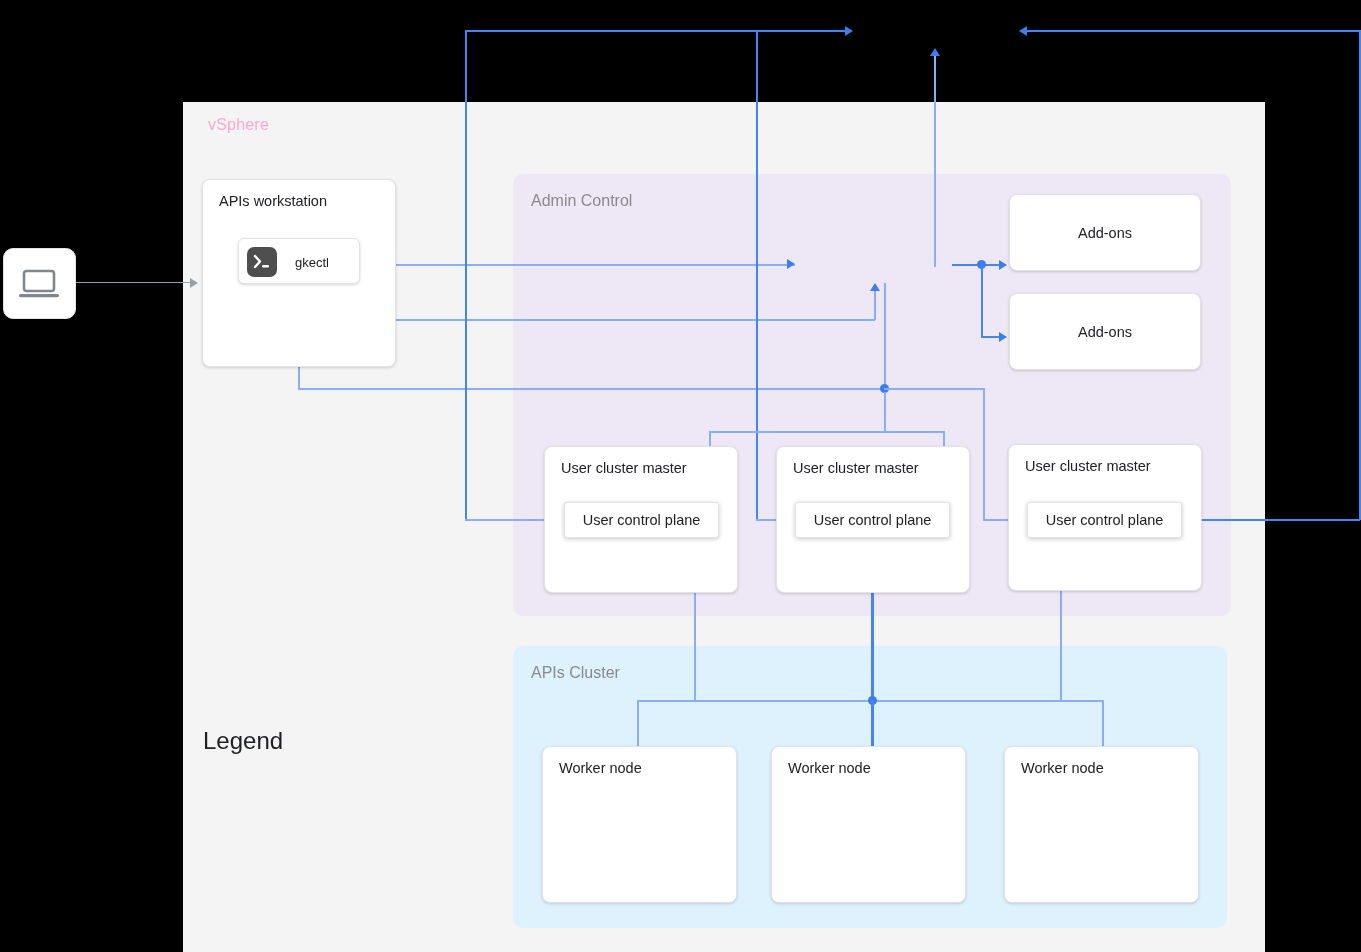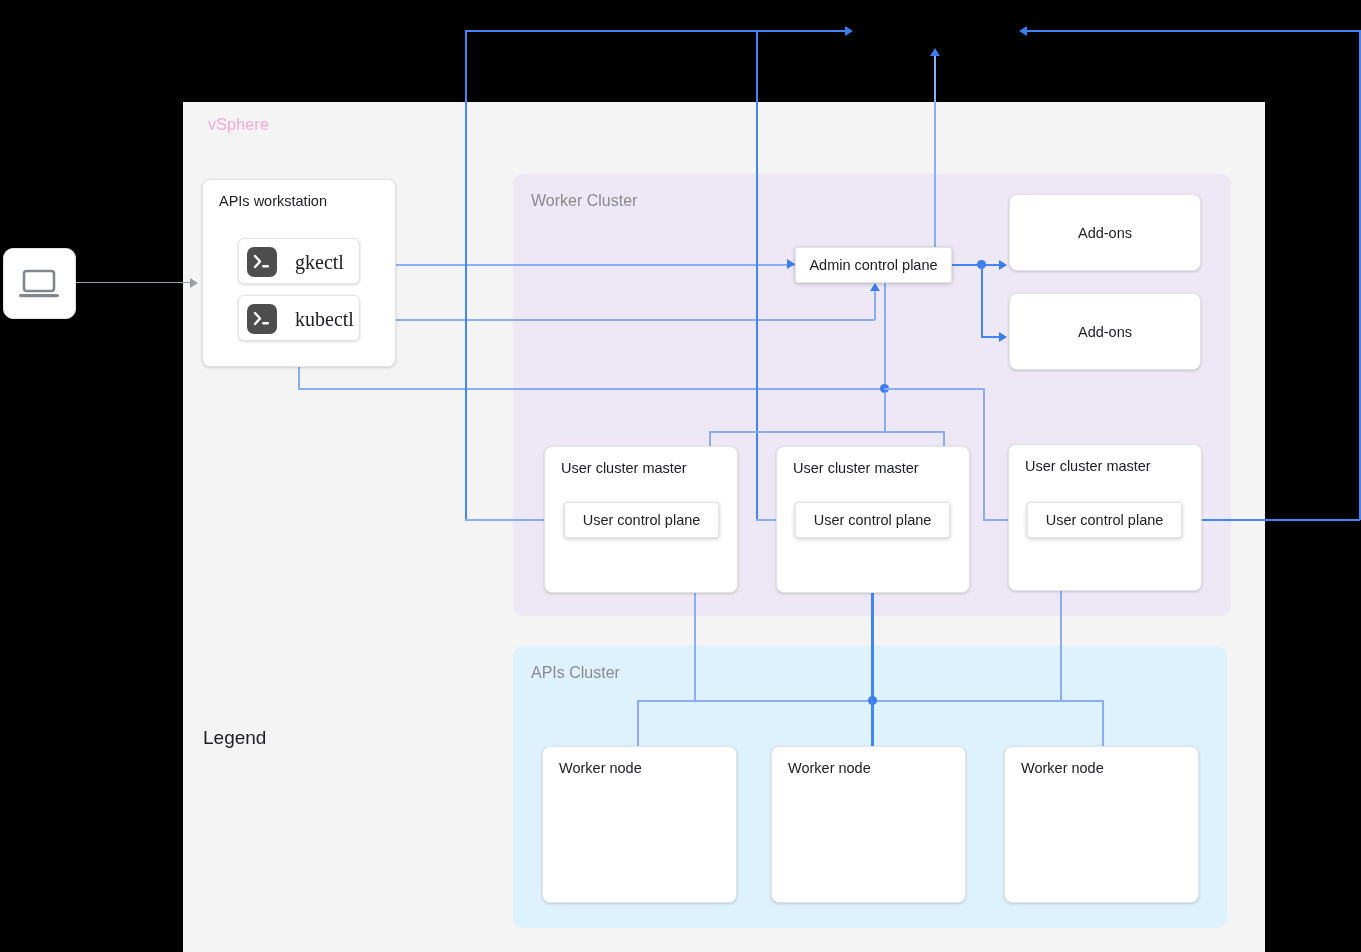--- a/index.html
+++ b/index.html
@@ -91,21 +91,21 @@
     left: 238px; top: 238px; width: 122px; height: 46px;
     border-radius: 6px;
   }
   #cli-kubectl {
     left: 238px; top: 295px; width: 122px; height: 46px;
     border-radius: 6px;
   }
   .cli-row-label {
     position: absolute; left: 56px; top: 0; height: 46px;
     display: flex; align-items: center;
-    font-size: 20px; color: #202124; font-family: Liberation Serif, serif;
+    font-size: 13px; color: #202124;
   }
 
   #admin-cluster-master {
     left: 776px; top: 192px; width: 194px; height: 147px;
   }
   #admin-control-plane {
     left: 795px; top: 247px; width: 157px; height: 36px;
     border-radius: 3px;
     box-shadow: 0 1px 4px rgba(0,0,0,.22);
   }
@@ -119,21 +119,21 @@
   #ucp-2 { left: 795px; top: 502px; width: 155px; height: 36px; border-radius: 3px; box-shadow: 0 1px 4px rgba(0,0,0,.22);}
   #ucp-3 { left: 1027px; top: 502px; width: 155px; height: 36px; border-radius: 3px; box-shadow: 0 1px 4px rgba(0,0,0,.22);}
 
   #worker-1 { left: 542px; top: 746px; width: 195px; height: 157px; }
   #worker-2 { left: 771px; top: 746px; width: 195px; height: 157px; }
   #worker-3 { left: 1004px; top: 746px; width: 195px; height: 157px; }
 
   
   #legend-title {
     position: absolute; left: 203px; top: 727px;
-    font-size: 19px; color: #202124;
+    font-size: 24px; color: #202124;
   }
   #legend-box {
     position: absolute; left: 203px; top: 760px;
     width: 273px; height: 170px;
     box-sizing: border-box;
     background: #FFFFFF;
     border: 1px solid #BDBDBD;
   }
   .legend-row {
     position: absolute; left: 0; width: 100%;
@@ -197,21 +197,21 @@
 </style>
 </head>
 <body>
 
 <div id="canvas">
 
   <div class="region" id="vsphere-region"></div>
   <div id="vsphere-label">vSphere</div>
 
   <div class="region" id="admin-cluster-region"></div>
-  <div id="admin-cluster-label">Worker Cluster</div>
+  <div id="admin-cluster-label">Admin Control</div>
 
   <div class="region" id="user-cluster-region"></div>
   <div id="user-cluster-label">APIs Cluster</div>
 
   <div class="ln" style="left:76px; top:282px; width:118px; height:1px; background:#9AA0A6;"></div>
   <div class="arrow right grey" style="left:190px; top:278px;"></div>
 
   <div class="ln light" style="left:358px; top:264px; width:437px; height:1.5px;"></div>
   <div class="arrow right" style="left:787px; top:259px;"></div>
 
@@ -287,33 +287,21 @@
   <div class="card" id="cli-gkectl">
     <div class="term-icon" style="left:8px; top:8px; width:30px; height:30px;">
       <svg width="30" height="30" viewBox="0 0 30 30">
         <path d="M8 9 L13 14.5 L8 20" fill="none" stroke="#FFFFFF" stroke-width="2.4" stroke-linecap="round" stroke-linejoin="round"></path>
         <rect x="15" y="18" width="7" height="2.4" rx="1.2" fill="#FFFFFF"></rect>
       </svg>
     </div>
     <span class="cli-row-label">gkectl</span>
   </div>
 
-  <div class="card" id="cli-kubectl">
-    <div class="term-icon" style="left:8px; top:8px; width:30px; height:30px;">
-      <svg width="30" height="30" viewBox="0 0 30 30">
-        <path d="M8 9 L13 14.5 L8 20" fill="none" stroke="#FFFFFF" stroke-width="2.4" stroke-linecap="round" stroke-linejoin="round"></path>
-        <rect x="15" y="18" width="7" height="2.4" rx="1.2" fill="#FFFFFF"></rect>
-      </svg>
-    </div>
-    <span class="cli-row-label">kubectl</span>
-  </div>
-
-  <div class="card card-center" id="admin-control-plane">
-    <span>Admin control plane</span>
-  </div>
+
 
   <div class="card card-center" id="addons-1">
     <span>Add-ons</span>
   </div>
   <div class="card card-center" id="addons-2">
     <span>Add-ons</span>
   </div>
 
   <div class="card" id="ucm-1">
     <span class="card-title">User cluster master</span>

